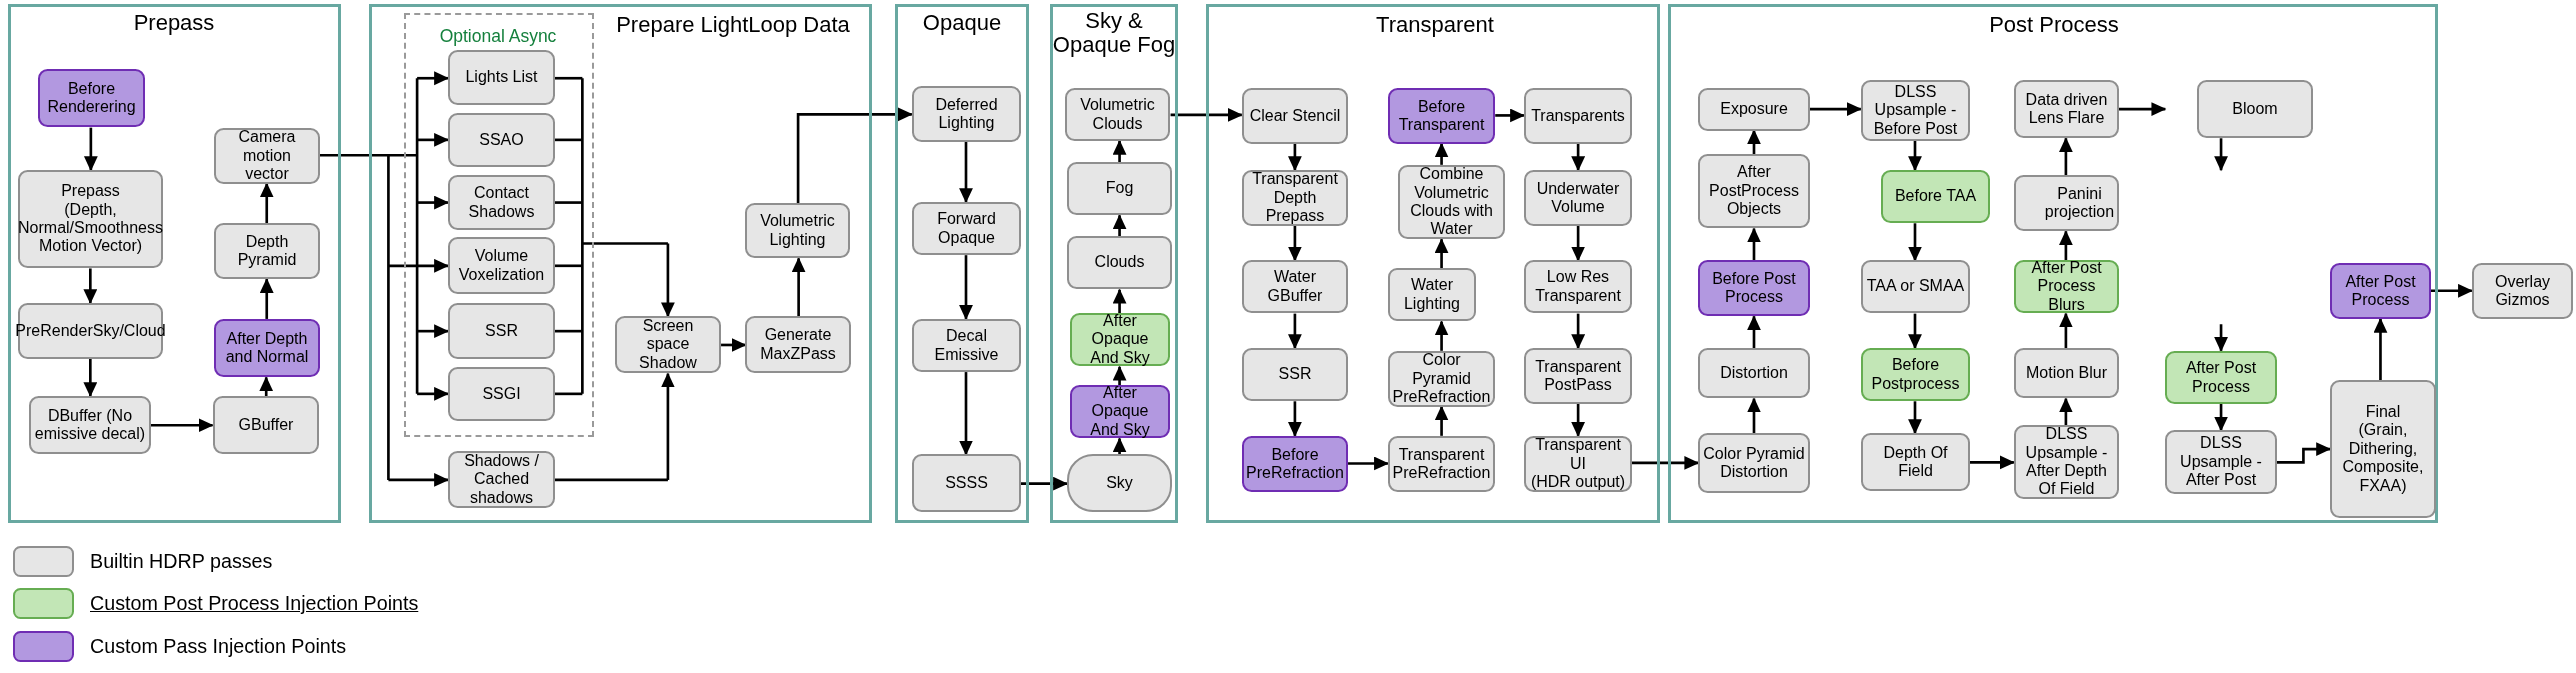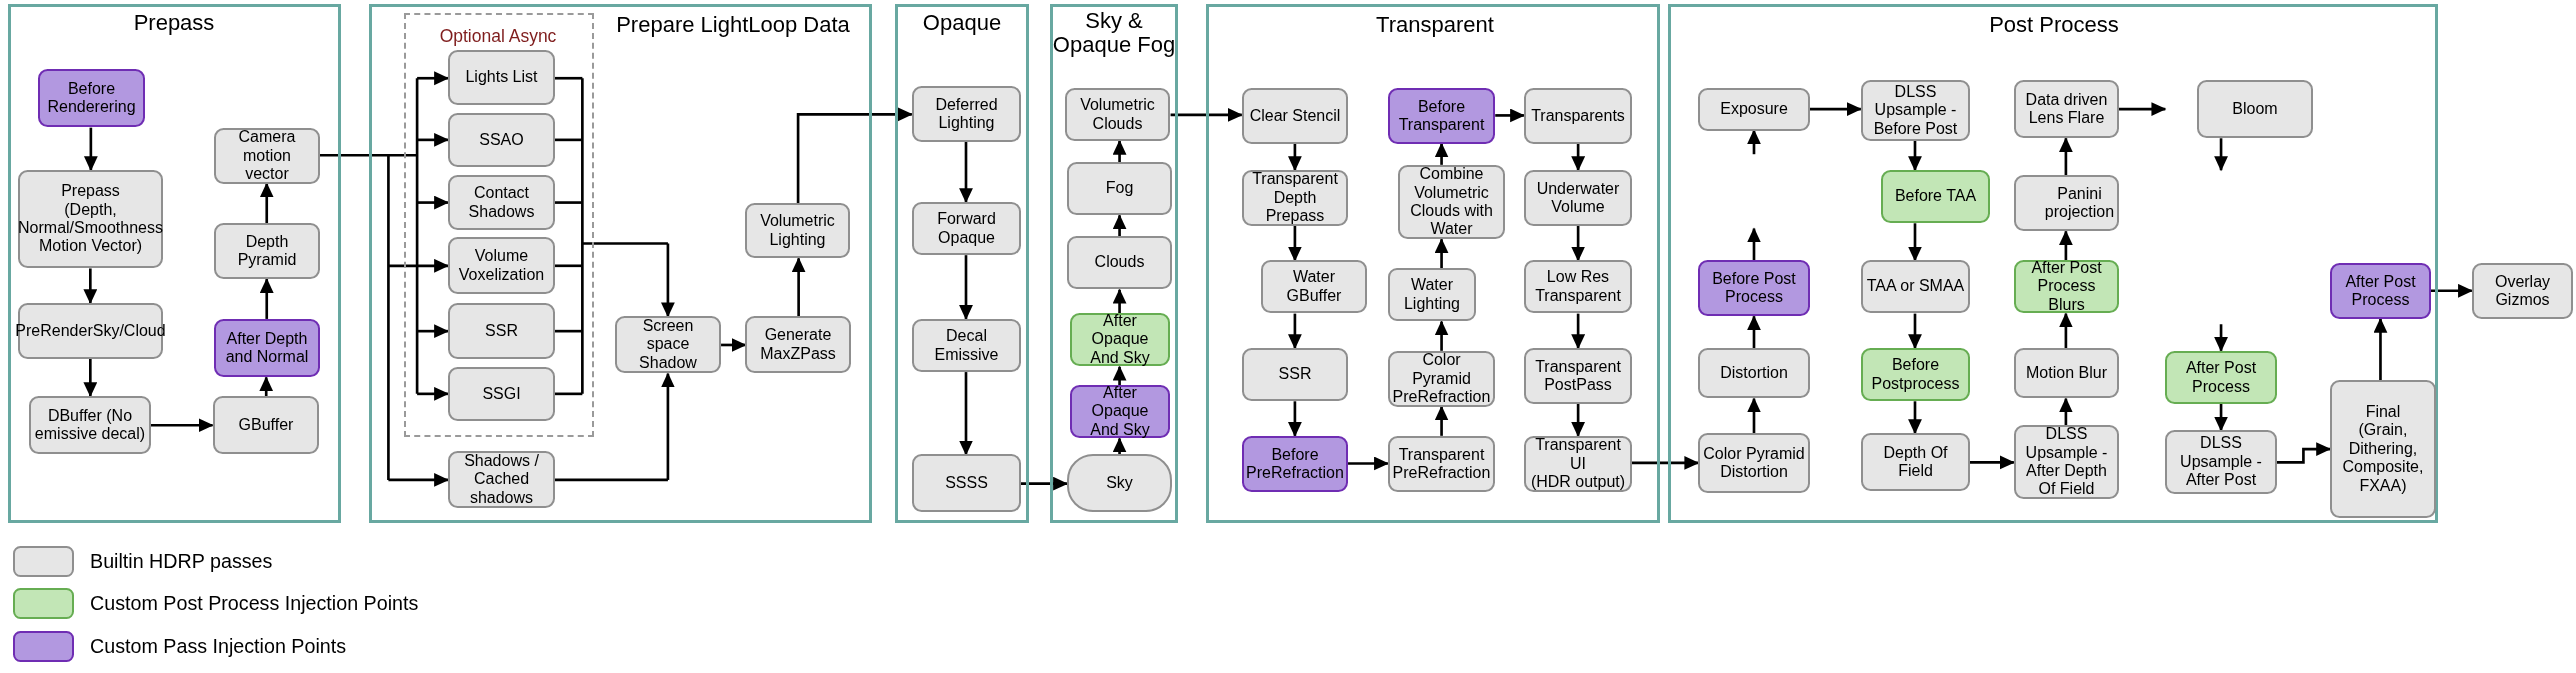--- a/index.html
+++ b/index.html
@@ -1,21 +1,21 @@
 <!DOCTYPE html>
 <html style="--section-border: #68a8a1; --dashed-border: #9a9a9a; --arrow-color: #000000; --builtin-fill: #e6e6e6; --builtin-border: #8f8f8f; --custom-post-fill: #c2e6b6; --custom-post-border: #66ad52; --custom-pass-fill: #b298e0; --custom-pass-border: #6f2db3;font-size:8.5px"><head>
 <meta charset="utf-8">
 <style>
   html,body { margin:0; padding:0; background:#ffffff; font-family:"Liberation Sans", sans-serif; }
   #canvas { position:relative; width:2576px; height:674px; background:#ffffff; overflow:hidden; }
   .section { position:absolute; border:3.7px solid var(--section-border); box-sizing:border-box; }
   .section-title { position:absolute; transform:translateX(-50%); font-size:22px; color:#000;
                    text-align:center; white-space:pre-line; line-height:1.12; }
   .group { position:absolute; border:2.1px dashed var(--dashed-border); box-sizing:border-box; }
-  .group-label { position:absolute; transform:translateX(-50%); font-size:17.5px; color:#7f1d1d; white-space:nowrap; }
+  .group-label { position:absolute; transform:translateX(-50%); font-size:17.5px; color:#15803d; white-space:nowrap; }
   #edge-layer { position:absolute; left:0; top:0; }
   .edge { stroke:var(--arrow-color); stroke-width:5; fill:none; }
   .node { position:absolute; display:flex; align-items:center; justify-content:center;
           text-align:center; white-space:pre-line; border-radius:9.6px; font-size:16px;
           line-height:1.15; color:#000; box-sizing:border-box; padding:2.1px; }
   .node.builtin     { background:var(--builtin-fill);     border:2.1px solid var(--builtin-border); }
   .node.custom_post { background:var(--custom-post-fill); border:2.7px solid var(--custom-post-border); }
   .node.custom_pass { background:var(--custom-pass-fill); border:2.7px solid var(--custom-pass-border); }
   .legend-swatch { position:absolute; width:61px; height:31px; border-radius:7.4px; box-sizing:border-box; }
   .legend-swatch.builtin     { background:var(--builtin-fill);     border:2.7px solid var(--builtin-border); }
@@ -178,36 +178,39 @@
 Transparent</div>
     <div class="node builtin" style="left: 1524px; top: 88px; width: 108px; height: 56px;">Transparents</div>
     <div class="node builtin" style="left: 1242px; top: 170px; width: 106px; height: 56px;">Transparent
 Depth Prepass</div>
     <div class="node builtin" style="left: 1388px; top: 165px; width: 107px; height: 74px; margin-left: 10px;">Combine
 Volumetric
 Clouds with
 Water</div>
     <div class="node builtin" style="left: 1524px; top: 170px; width: 108px; height: 56px;">Underwater
 Volume</div>
-    <div class="node builtin" style="left: 1242px; top: 260px; width: 106px; height: 53px; margin-left: 19px;">Water GBuffer</div>
+    <div class="node builtin" style="left: 1242px; top: 260px; width: 106px; height: 53px;">Water GBuffer</div>
     <div class="node builtin" style="left: 1388px; top: 268px; width: 88px; height: 53px; border-radius: 9px;">Water Lighting</div>
     <div class="node builtin" style="left: 1524px; top: 260px; width: 108px; height: 53px;">Low Res
 Transparent</div>
     <div class="node builtin" style="left: 1242px; top: 348px; width: 106px; height: 53px;">SSR</div>
     <div class="node builtin" style="left: 1388px; top: 351px; width: 107px; height: 56px;">Color Pyramid
 PreRefraction</div>
     <div class="node builtin" style="left: 1524px; top: 348px; width: 108px; height: 56px;">Transparent
 PostPass</div>
     <div class="node custom_pass" style="left: 1242px; top: 436px; width: 106px; height: 56px;">Before
 PreRefraction</div>
     <div class="node builtin" style="left: 1388px; top: 436px; width: 107px; height: 56px;">Transparent
 PreRefraction</div>
     <div class="node builtin" style="left: 1524px; top: 436px; width: 108px; height: 56px;">Transparent UI
 (HDR output)</div>
     <div class="node builtin" style="left: 1698px; top: 88px; width: 112px; height: 43px;">Exposure</div>
+    <div class="node builtin" style="left: 1698px; top: 154px; width: 112px; height: 74px;">After
+PostProcess
+Objects</div>
     <div class="node custom_pass" style="left: 1698px; top: 260px; width: 112px; height: 56px;">Before Post
 Process</div>
     <div class="node builtin" style="left: 1698px; top: 348px; width: 112px; height: 50px;">Distortion</div>
     <div class="node builtin" style="left: 1698px; top: 433px; width: 112px; height: 60px;">Color Pyramid
 Distortion</div>
     <div class="node builtin" style="left: 1861px; top: 80px; width: 109px; height: 61px;">DLSS
 Upsample -
 Before Post</div>
     <div class="node custom_post" style="left: 1861px; top: 170px; width: 109px; height: 53px; margin-left: 20px;">Before TAA</div>
     <div class="node builtin" style="left: 1861px; top: 260px; width: 109px; height: 53px;">TAA or SMAA</div>
@@ -236,17 +239,17 @@
     <div class="node builtin" style="left: 2330px; top: 380px; width: 106px; height: 138px;">Final
 (Grain,
 Dithering,
 Composite,
 FXAA)</div>
     <div class="node builtin" style="left: 2472px; top: 263px; width: 101px; height: 56px;">Overlay
 Gizmos</div>
     <div class="legend-swatch builtin" style="left: 13.3px; top: 546px; width: 61px; height: 31px;"></div>
     <div class="legend-label" style="left: 90px; top: 550px;">Builtin HDRP passes</div>
     <div class="legend-swatch custom_post" style="left: 13.3px; top: 588px; width: 61px; height: 31px;"></div>
-    <div class="legend-label" style="left: 90px; top: 592px;">Custom Post Process Injection Points</div>
+    <div class="legend-label" style="left: 90px; top: 592px; text-decoration: underline;">Custom Post Process Injection Points</div>
     <div class="legend-swatch custom_pass" style="left: 13.3px; top: 631px; width: 61px; height: 31px;"></div>
     <div class="legend-label" style="left: 90px; top: 635px;">Custom Pass Injection Points</div>
   </div>
 
 
 </body></html>

